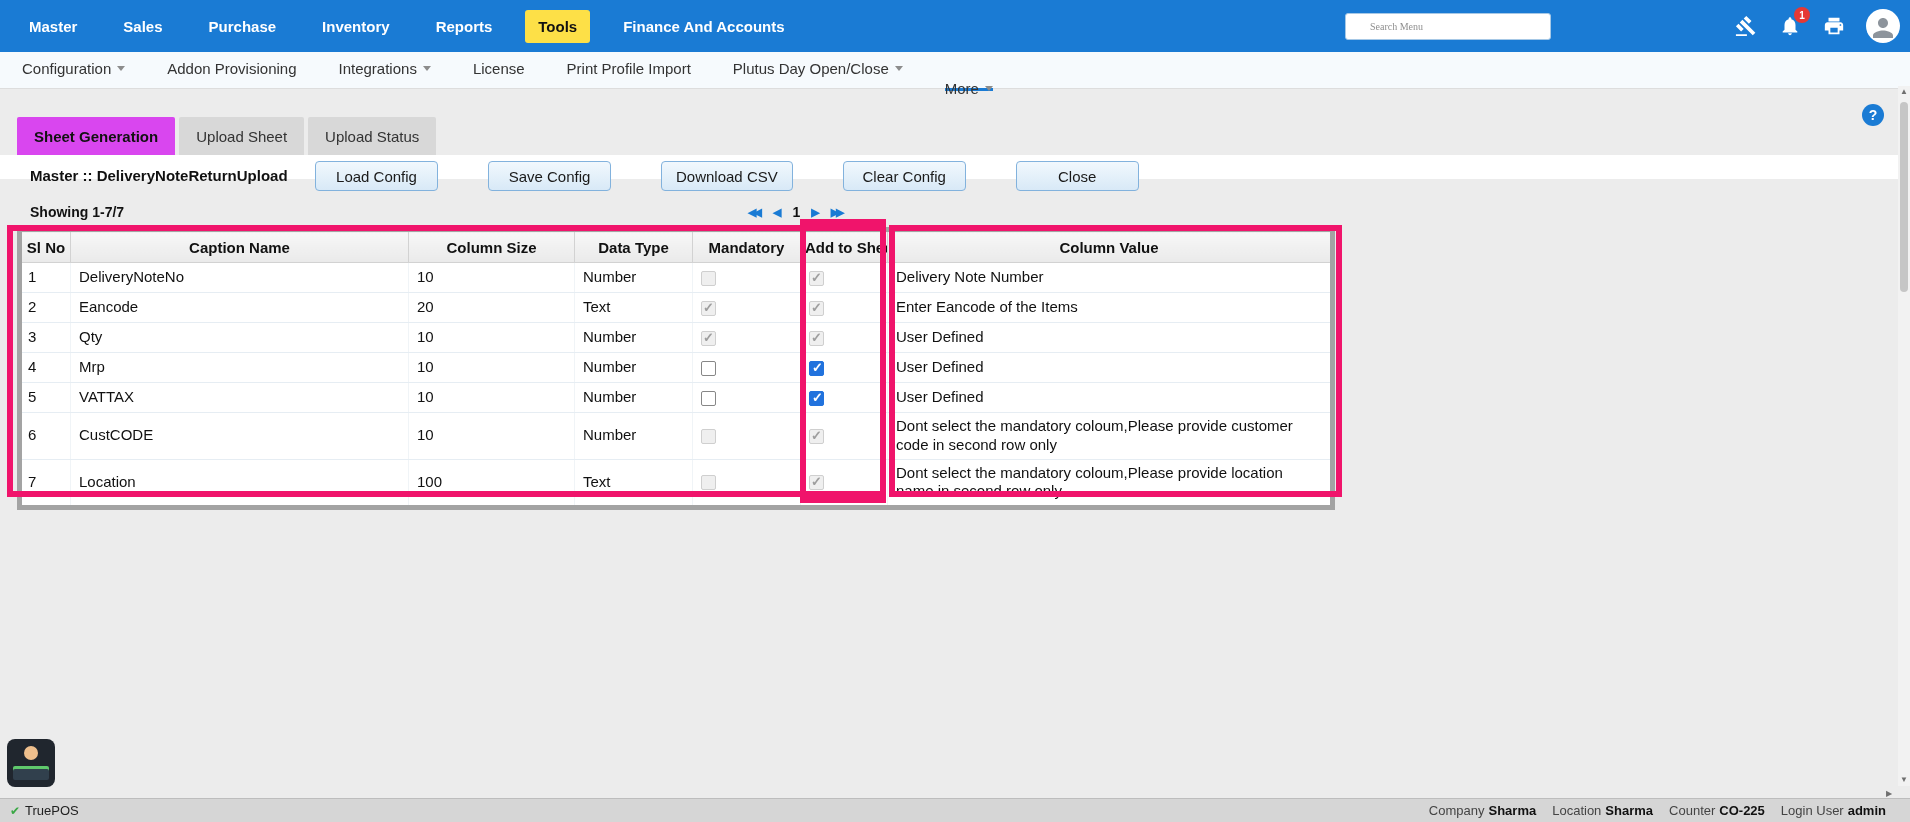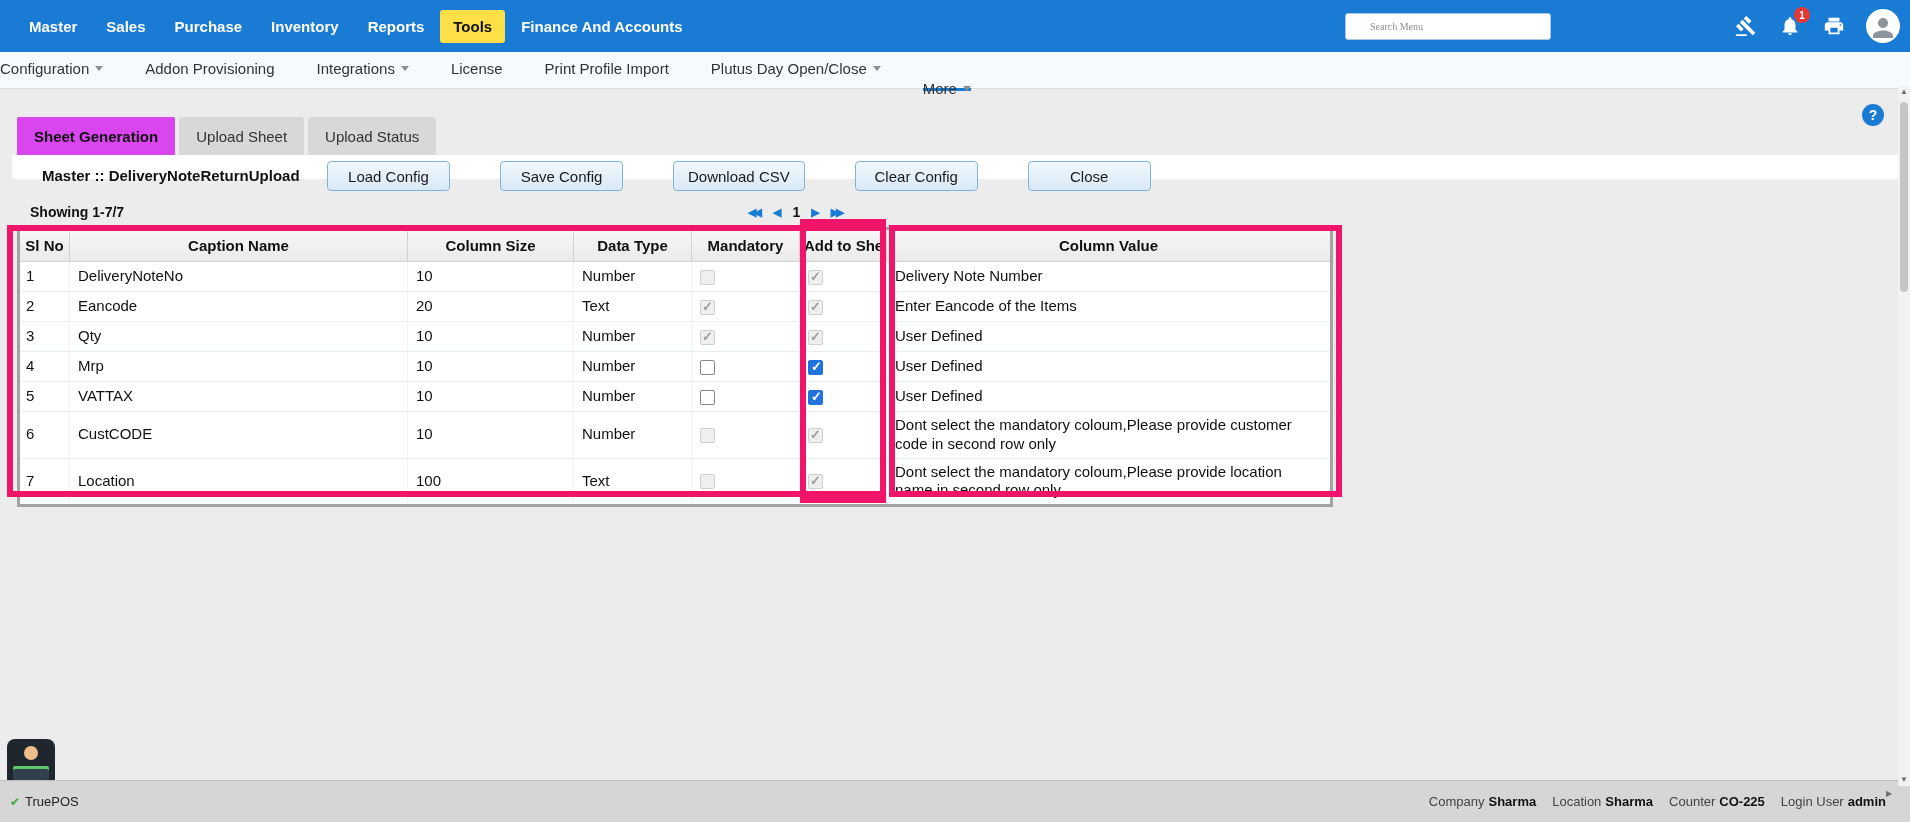--- a/index.html
+++ b/index.html
@@ -9,21 +9,21 @@
     font-family:"Liberation Sans", sans-serif;
     background:#ececec;
     color:#1a1a1a;
   }
 
   
   .topnav {
     position:absolute; top:0; left:0; width:1910px; height:52px;
     background:#1a7bd4;
   }
-  .topnav-menu { position:absolute; left:16px; top:0; height:52px; display:flex; align-items:center; gap:3px; }
+  .topnav-menu { position:absolute; left:16px; top:0; height:52px; display:flex; align-items:center; gap:20px; }
   .topnav-item {
     color:#fff; font-weight:700; font-size:15px; padding:8px 13px;
     border-radius:3px; cursor:pointer; text-decoration:none; white-space:nowrap;
   }
   .topnav-item.active { background:#fde047; color:#111; }
   .search-input {
     position:absolute; left:1345px; top:13px; width:206px; height:27px;
     border:1px solid #a6c8e6; border-radius:3px; padding:0 24px;
     font-size:10px; color:#333; outline:none; font-family:Liberation Serif, serif; background:#fff;
   }
@@ -39,21 +39,21 @@
   .avatar {
     width:34px; height:34px; border-radius:50%; background:#fff; overflow:hidden;
     display:flex; align-items:flex-end; justify-content:center; cursor:pointer;
   }
   .avatar svg { width:30px; height:30px; fill:#8d949c; }
 
   
   .subnav {
     position:absolute; top:52px; left:0; width:1910px; height:37px;
     background:#f6fafd; border-bottom:1px solid #dddddd;
-    display:flex; align-items:stretch; gap:42px; 
+    display:flex; align-items:stretch; gap:42px; padding-left:22px;
   }
   .subnav-item {
     display:flex; align-items:center; gap:6px; font-size:15px; color:#333;
     cursor:pointer; text-decoration:none; border-bottom:3px solid transparent; white-space:nowrap;
   }
   .subnav-item.active { border-bottom-color:#1a7bd4;margin-top:36px; }
   .caret {
     width:0; height:0; border-left:4px solid transparent; border-right:4px solid transparent;
     border-top:5px solid #8c8c8c; display:inline-block;
   }
@@ -67,21 +67,21 @@
 
   
   .tabs { position:absolute; top:117px; left:17px; display:flex; gap:4px; height:38px; }
   .tab {
     background:#d8d8d8; color:#333; font-size:15px; padding:0 17px;
     display:flex; align-items:center; cursor:pointer; border-radius:2px 2px 0 0; white-space:nowrap;
   }
   .tab.active { background:#d946ef; color:#111; font-weight:700; }
 
   
-  .toolbar-band { position:absolute; top:155px; left:12px; width:1898px; height:24px; background:#fff; }
+  .toolbar-band { position:absolute; top:155px; left:0; width:1898px; height:24px; background:#fff; }
   .page-title { position:absolute; left:30px; top:0; line-height:42px; font-weight:700; font-size:15px; color:#111; }
   .toolbar-buttons { position:absolute; left:315px; top:6px; display:flex; gap:50px; }
   .cfg-btn {
     min-width:123px; height:30px; border:1px solid #82b2dd; border-radius:4px;
     background:linear-gradient(#f1f8fd,#d8e9f7); font-size:15px; color:#1a1a1a;
     cursor:pointer; font-family:inherit; padding:0 14px; white-space:nowrap;
   }
 
   
   .showing { position:absolute; top:197px; left:30px; height:30px; line-height:30px; font-size:14px; font-weight:700; color:#111; }
@@ -91,21 +91,21 @@
   .pg-first::before { content:"◀◀"; }
   .pg-prev::before  { content:"◀"; }
   .pg-next::before  { content:"▶"; }
   .pg-last::before  { content:"▶▶"; }
   .pg-num { font-size:14px; font-weight:700; color:#111; }
 
   
   .grid {
     position:absolute; top:227px; left:17px; width:1313px;
     border-collapse:collapse; table-layout:fixed; background:#fff;
-    font-size:15px; border:3px solid #a3a3a3;
+    font-size:15px; border:5px solid #a3a3a3;
   }
   .grid th {
     height:33px; background:linear-gradient(#f7f7f7,#eaeaea);
     border:1px solid #d2d2d2; font-weight:700; font-size:15px; color:#111;
     text-align:center; padding:0 4px; white-space:nowrap; overflow:hidden;
   }
   .grid tbody tr { height:30px; background:#fff; }
   .grid td {
     border-bottom:1px solid #e6edf3; border-right:1px solid #f0f4f7;
     padding:4px 8px; vertical-align:middle; color:#111; line-height:1.25;
@@ -130,21 +130,21 @@
   .hl-add   { left:800px; top:219px; width:86px;  height:284px; }
   .hl-value { left:889px; top:225px; width:453px; height:272px; }
 
   
   .mascot { position:absolute; left:7px; top:739px; width:48px; height:48px; background:#20262e; border-radius:8px; overflow:hidden; }
   .mascot::before { content:""; position:absolute; left:17px; top:7px; width:14px; height:14px; border-radius:50%; background:#eebf8d; }
   .mascot::after  { content:""; position:absolute; left:6px; bottom:7px; width:36px; height:11px; background:#31404d; border-radius:2px; box-shadow:0 -3px 0 #5fc96c; }
 
   
   .statusbar {
-    position:absolute; left:0; bottom:0; width:1910px; height:42px;
+    position:absolute; left:0; bottom:0; width:1910px; height:24px;
     background:#d6d6d6; border-top:1px solid #bdbdbd;
     display:flex; align-items:center; justify-content:space-between;
     padding:0 24px 0 10px; font-size:13px;
   }
   .brand { display:flex; align-items:center; gap:5px; color:#222; }
   .brand-icon::before { content:"✔"; color:#3aa845; font-size:12px; }
   .status-items { display:flex; gap:16px; align-items:center;justify-content:center; }
   .status-label { color:#444; }
   .status-value { font-weight:700; color:#111; margin-left:4px; }
 

